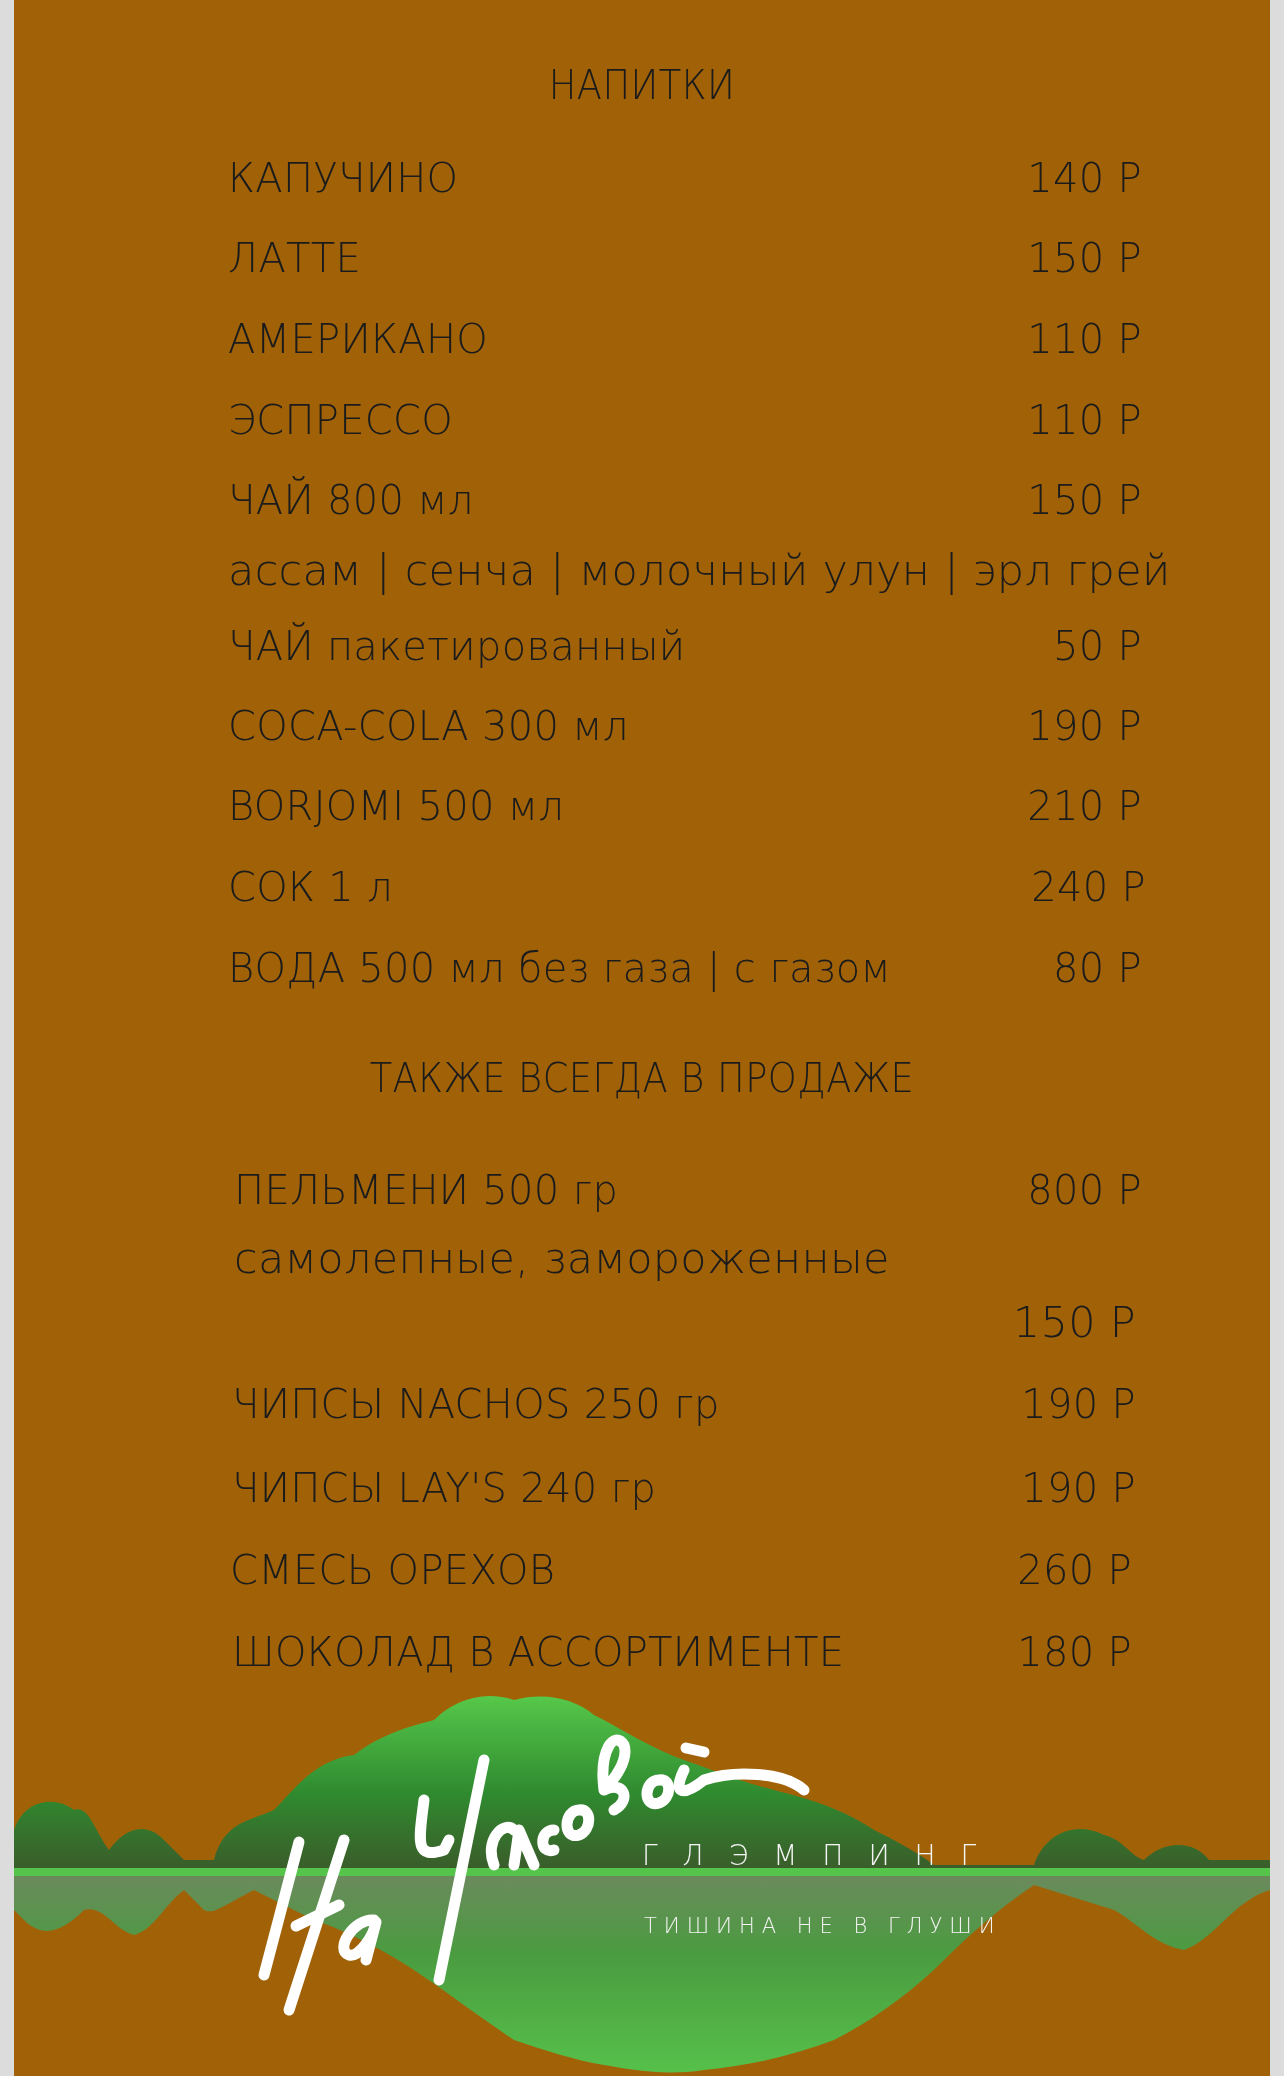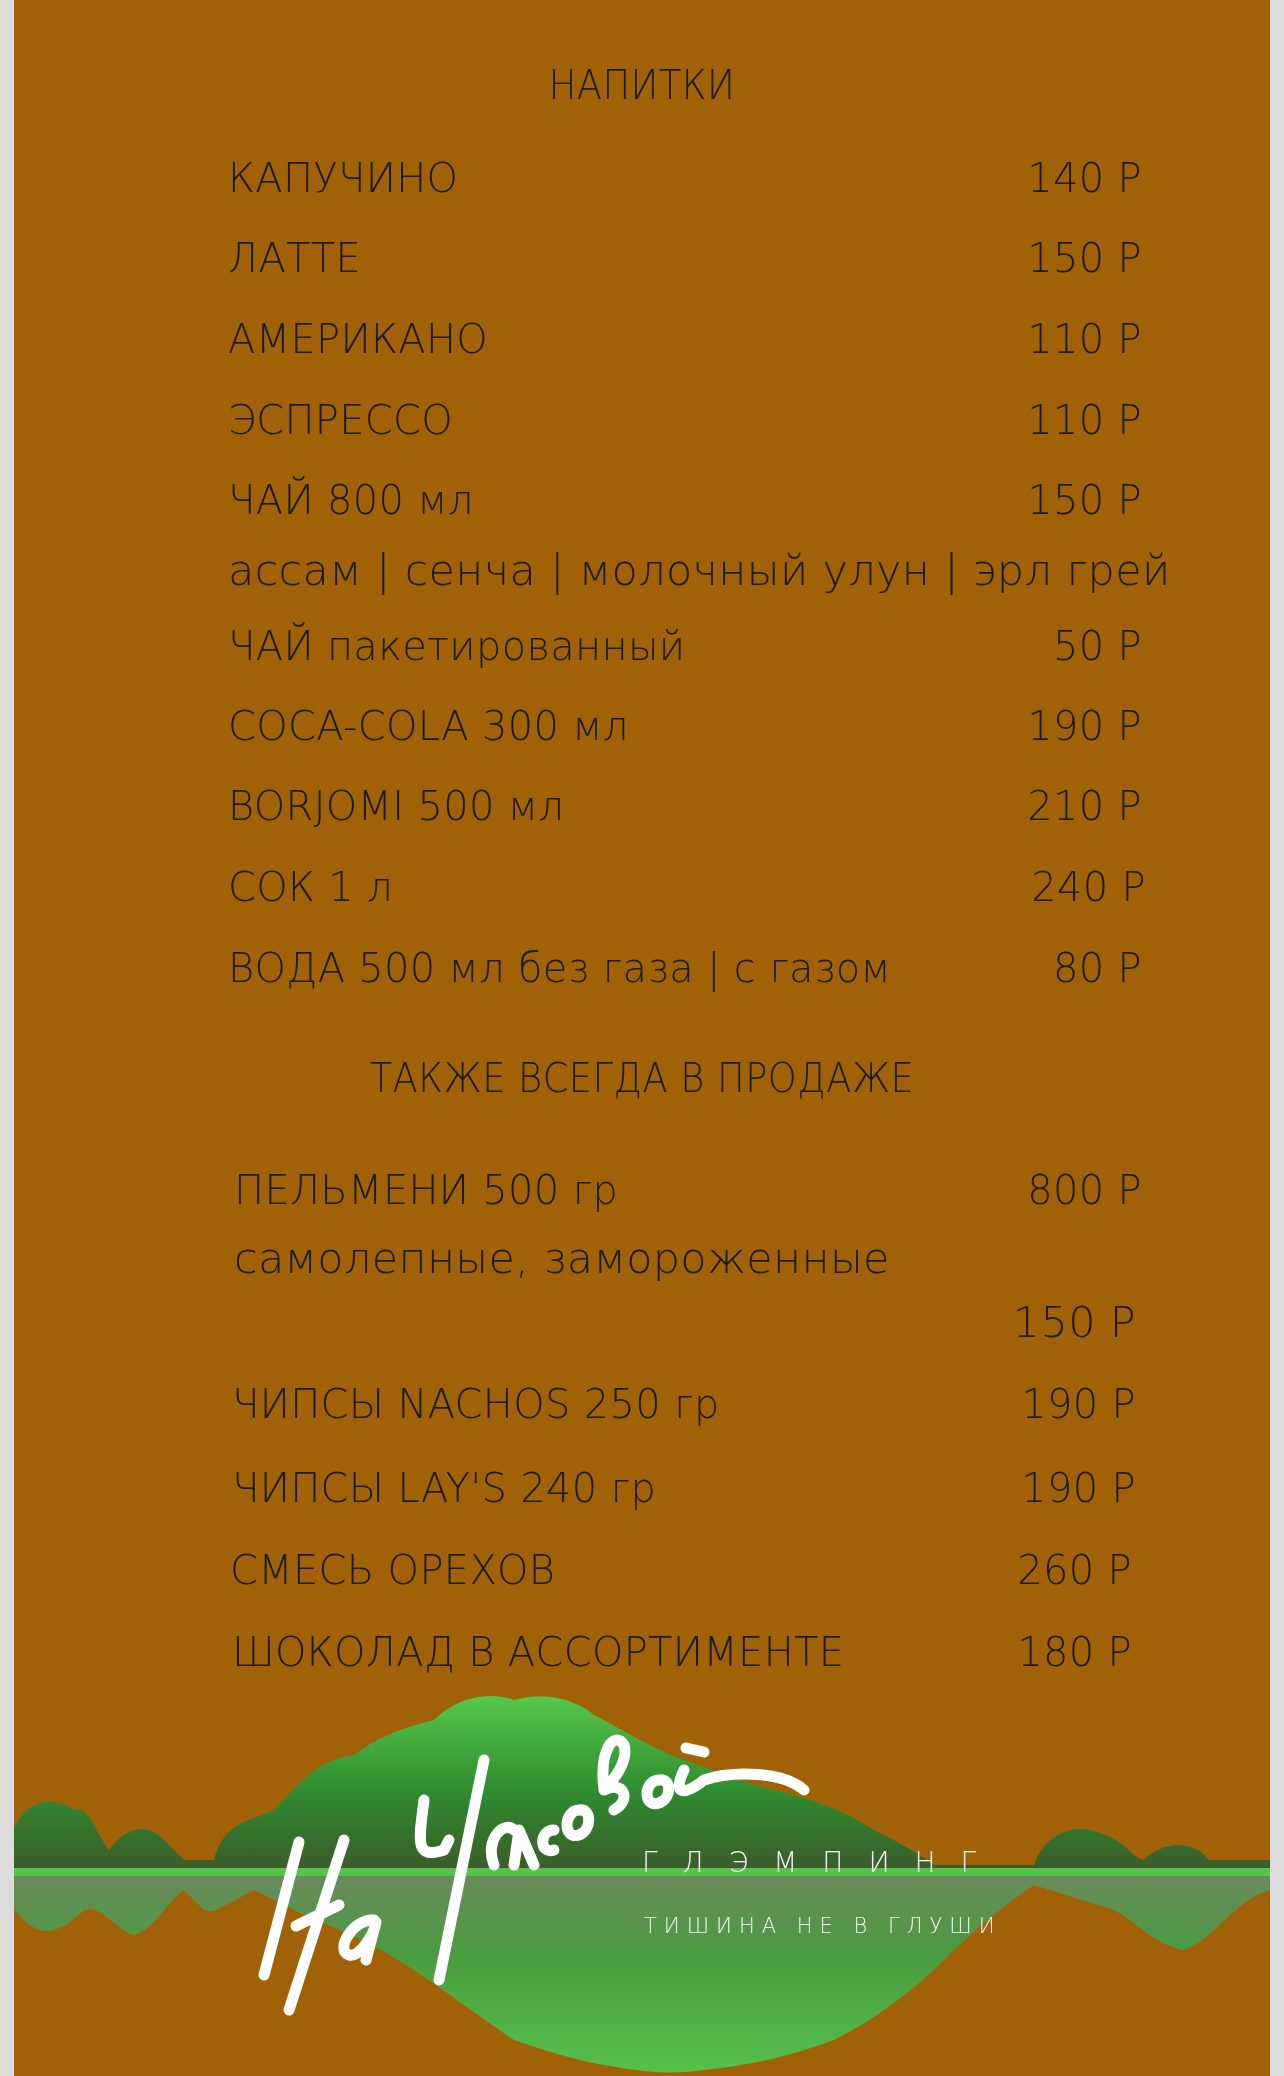--- a/index.html
+++ b/index.html
@@ -26,21 +26,21 @@
   .row .name { position:absolute; left:0; }
   .row .price { position:absolute; right:0; text-align:right; }
   .row.sub { font-size:43px; }
   .logo {
     position:absolute; left:0; top:1690px; width:1256px; height:386px;
   }
   .logo svg { position:absolute; left:0; top:0; }
   .logo .tag1, .logo .tag2 {
     position:absolute; color:#f4f4f4; font-weight:300; white-space:nowrap;
   }
-  .logo .tag1 { left:628px; top:156px; font-size:28px; letter-spacing:25px; }
+  .logo .tag1 { left:628px; top:149px; font-size:28px; letter-spacing:25px; }
   .logo .tag2 { left:630px; top:224px; font-size:21px; letter-spacing:7px; }
 </style>
 </head>
 <body>
 
 <div class="page">
 
   <div class="heading" style="top:62px;">НАПИТКИ</div>
 
   <div class="row" style="left:166px; width:914px; top:153px;">

